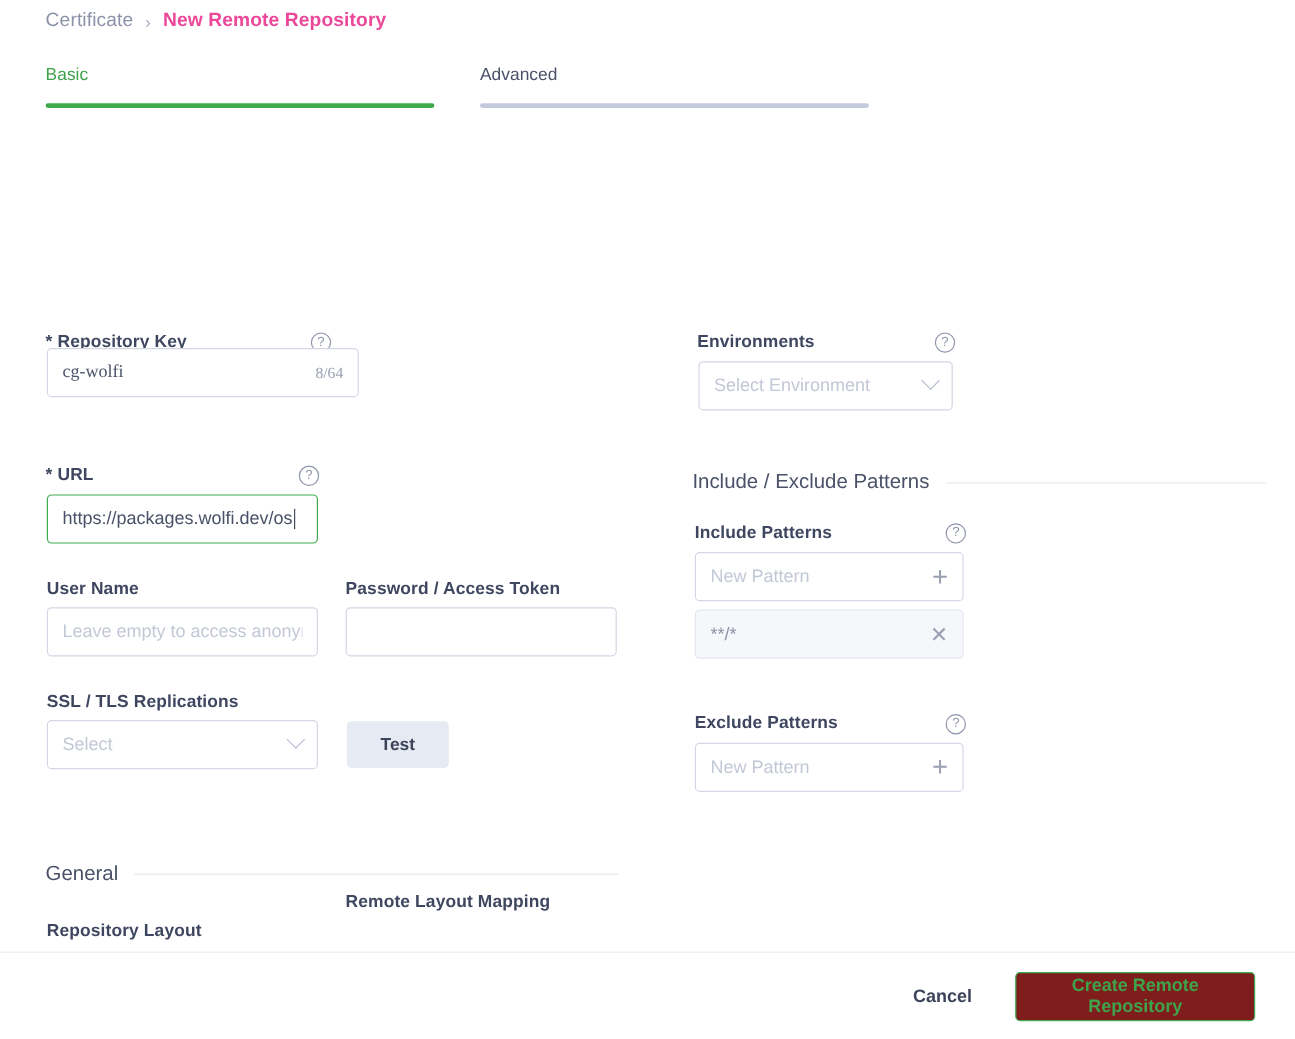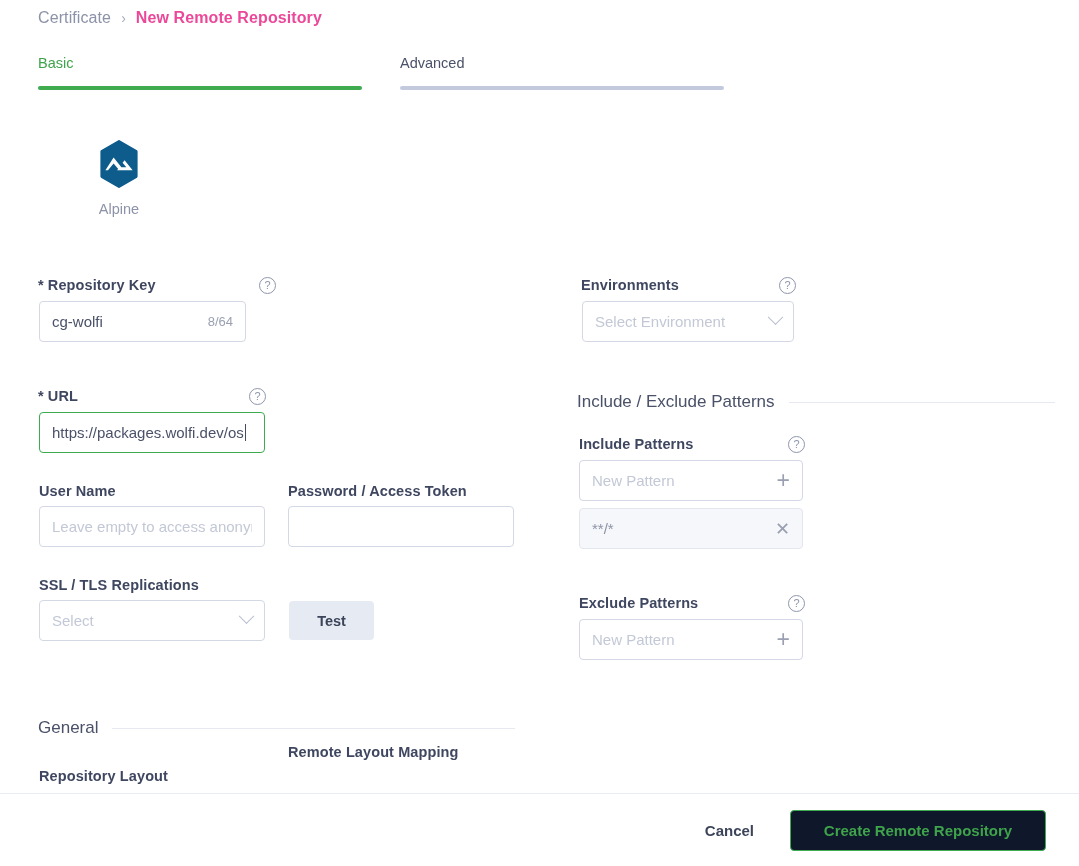--- a/index.html
+++ b/index.html
@@ -89,21 +89,21 @@
   }
 
   
   .section { display: flex; align-items: center; gap: 14px; }
   .section .title { font-size: 17px; color: #4a5168; white-space: nowrap; }
   .section .rule { flex: 1; height: 1px; background: #e6e9f0; }
 
   
   #lbl-repokey { position:absolute; left:38px; top:277px; }
   #help-repokey { position:absolute; left:259px; top:277px; }
-  #in-repokey   { position:absolute; left:39px; top:301px; width:207px; }
+  #in-repokey   { position:absolute; left:39px; top:290px; width:260px;font-family:Liberation Serif, serif; }
 
   #lbl-url { position:absolute; left:38px; top:388px; }
   #help-url { position:absolute; left:249px; top:388px; }
   #in-url   { position:absolute; left:39px; top:412px; width:226px; }
 
   #lbl-user { position:absolute; left:39px; top:483px; }
   #in-user  { position:absolute; left:39px; top:506px; width:226px; }
 
   #lbl-pass { position:absolute; left:288px; top:483px; }
   #in-pass  { position:absolute; left:288px; top:506px; width:226px; }
@@ -144,22 +144,22 @@
     display: flex; align-items: center; justify-content: flex-end;
     padding-right: 33px; gap: 32px;
   }
   #btn-cancel {
     background: none; border: none; cursor: pointer;
     font-family: "Liberation Sans", sans-serif;
     font-size: 15px; font-weight: 700; color: #3c4459;
     padding: 8px 4px;
   }
   #btn-create {
-    background: #0f172a; border: 1.4px solid #3eab4f; border-radius: 4px;
-    cursor: pointer; width: 256px; height: 41px;
+    background: #7f1d1d; border: 1.4px solid #3eab4f; border-radius: 4px;
+    cursor: pointer; width: 200px; height: 41px;
     font-family: "Liberation Sans", sans-serif;
     font-size: 15px; font-weight: 700; color: #3fa34b;
   }
 </style>
 </head>
 <body>
 
 <div class="page">
 
   <div class="breadcrumb">
@@ -172,28 +172,20 @@
     <div class="tab" id="tab-advanced">
       <span class="label">Advanced</span>
       <span class="bar"></span>
     </div>
     <div class="tab active" id="tab-basic">
       <span class="label">Basic</span>
       <span class="bar"></span>
     </div>
   </div>
 
-  <div class="pkg">
-    <svg class="hex" viewBox="0 0 42 48">
-      <path d="M21 1.2 L38.4 11.4 L38.4 36.6 L21 46.8 L3.6 36.6 L3.6 11.4 Z" fill="#0D5C8C" stroke="#0D5C8C" stroke-width="2.4" stroke-linejoin="round"></path>
-      <path d="M15.6 17.5 L23.6 27.6 L21.3 30.2 L15.6 23.4 L10.0 30.2 L7.4 30.2 Z" fill="#ffffff"></path>
-      <path d="M26.6 20.3 L34.6 30.2 L19.0 30.2 L21.6 27.3 L28.3 27.3 L24.6 22.8 Z" fill="#ffffff"></path>
-    </svg>
-    <div class="name">Alpine</div>
-  </div>
 
   <div class="field-label" id="lbl-repokey">* Repository Key</div>
   <span class="help" id="help-repokey">?</span>
   <div class="inp" id="in-repokey">
     <span class="val">cg-wolfi</span>
     <span class="counter">8/64</span>
   </div>
 
   <div class="field-label" id="lbl-url">* URL</div>
   <span class="help" id="help-url">?</span>

